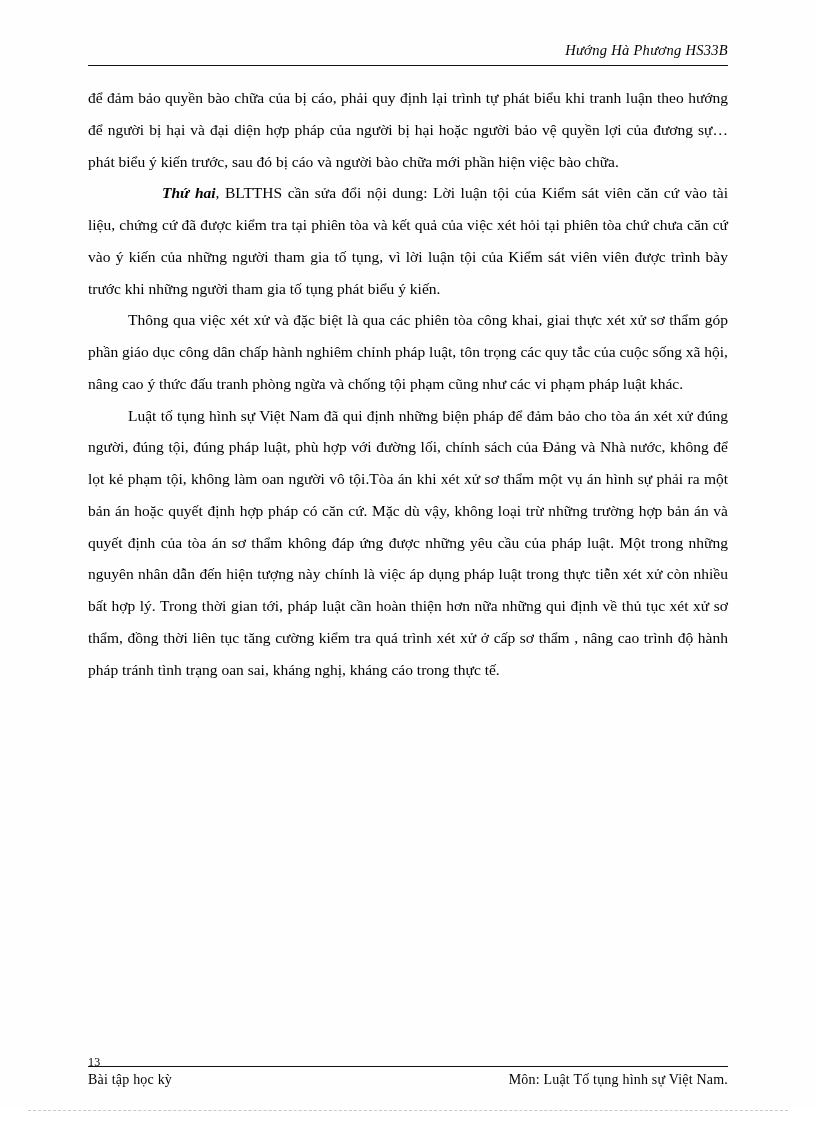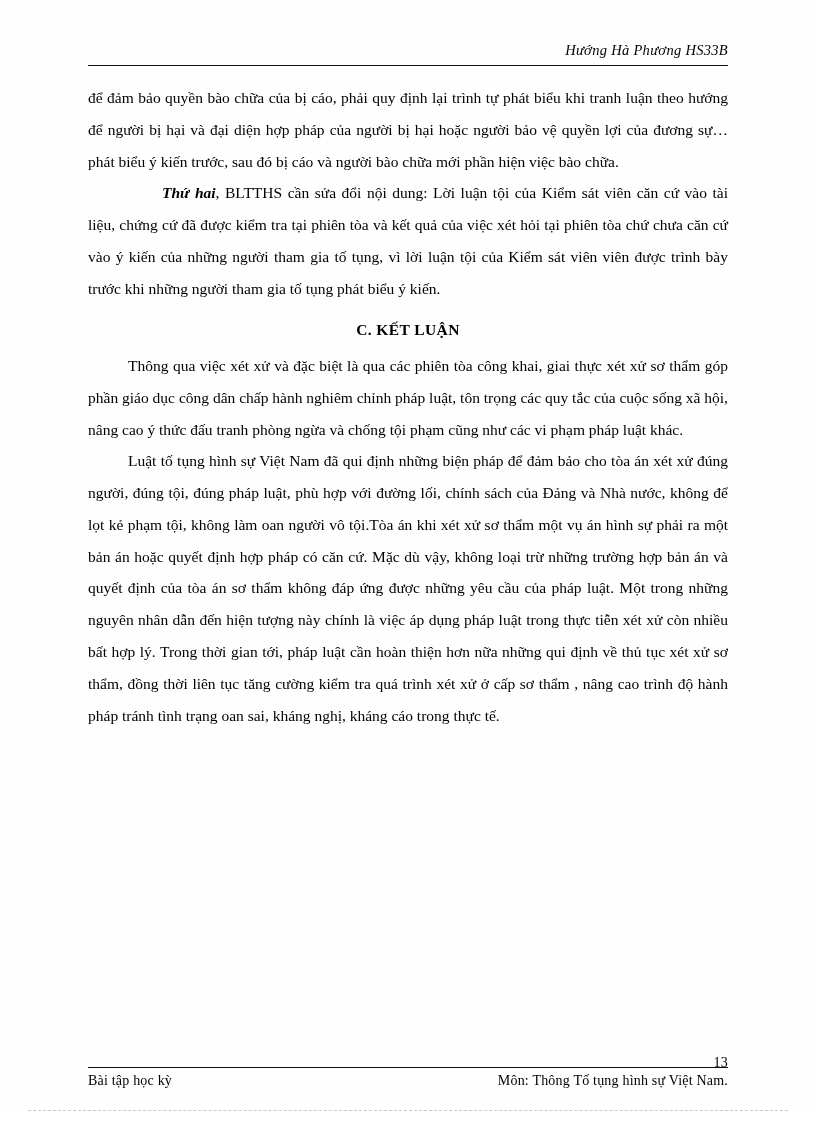--- a/index.html
+++ b/index.html
@@ -75,22 +75,22 @@
     position: absolute;
     left: 88px;
     top: 1055px;
     width: 640px;
   }
   .rule-bottom {
     border-top: 1.6px solid #111;
     width: 640px;
   }
   .page-number {
-    text-align: right;
-    font-size: 14px;
+    text-align: left;
+    font-size: 12px;
     margin-bottom: -4px;
     letter-spacing: 0.3px;
   }
   .footer-row {
     display: flex;
     justify-content: space-between;
     align-items: baseline;
     font-size: 14px;
     padding-top: 5px;
     letter-spacing: 0.2px;
@@ -118,33 +118,32 @@
 
     <div class="header-line">Hướng Hà Phương HS33B</div>
     <div class="rule-top"></div>
 
     <div class="body-text">
 
       <p class="para no-indent">để đảm bảo quyền bào chữa của bị cáo, phải quy định lại trình tự phát biểu khi tranh luận theo hướng để người bị hại và đại diện hợp pháp của người bị hại hoặc người bảo vệ quyền lợi của đương sự…phát biểu ý kiến trước, sau đó bị cáo và người bào chữa mới phần hiện việc bào chữa.</p>
 
       <p class="para"><span class="bold-italic">Thứ hai</span><span>, BLTTHS cần sửa đổi nội dung: Lời luận tội của Kiểm sát viên căn cứ vào tài liệu, chứng cứ đã được kiểm tra tại phiên tòa và kết quả của việc xét hỏi tại phiên tòa chứ chưa căn cứ vào ý kiến của những người tham gia tố tụng, vì lời luận tội của Kiểm sát viên viên được trình bày trước khi những người tham gia tố tụng phát biểu ý kiến.</span></p>
 
-      <p class="center-heading">C. KẾT LUẬN</p>
 
       <p class="para">Thông qua việc xét xử và đặc biệt là qua các phiên tòa công khai, giai thực xét xử sơ thẩm góp phần giáo dục công dân chấp hành nghiêm chỉnh pháp luật, tôn trọng các quy tắc của cuộc sống xã hội, nâng cao ý thức đấu tranh phòng ngừa và chống tội phạm cũng như các vi phạm pháp luật khác.</p>
 
       <p class="para">Luật tố tụng hình sự Việt Nam đã qui định những biện pháp để đảm bảo cho tòa án xét xử đúng người, đúng tội, đúng pháp luật, phù hợp với đường lối, chính sách của Đảng và Nhà nước, không để lọt kẻ phạm tội, không làm oan người vô tội.Tòa án khi xét xử sơ thẩm một vụ án hình sự phải ra một bản án hoặc quyết định hợp pháp có căn cứ. Mặc dù vậy, không loại trừ những trường hợp bản án và quyết định của tòa án sơ thẩm không đáp ứng được những yêu cầu của pháp luật. Một trong những nguyên nhân dẫn đến hiện tượng này chính là việc áp dụng pháp luật trong thực tiễn xét xử còn nhiều bất hợp lý. Trong thời gian tới, pháp luật cần hoàn thiện hơn nữa những qui định về thủ tục xét xử sơ thẩm, đồng thời liên tục tăng cường kiểm tra quá trình xét xử ở cấp sơ thẩm , nâng cao trình độ hành pháp tránh tình trạng oan sai, kháng nghị, kháng cáo trong thực tế.</p>
 
     </div>
   </div>
 
   <div class="footer-frame">
     <div class="page-number">13</div>
     <div class="rule-bottom"></div>
     <div class="footer-row">
       <div class="footer-left">Bài tập học kỳ</div>
-      <div class="footer-right">Môn: Thông Tố tụng hình sự Việt Nam.</div>
+      <div class="footer-right">Môn: Luật Tố tụng hình sự Việt Nam.</div>
     </div>
   </div>
 
   <div class="dotted-bottom"></div>
 
 </div>
 
 </body></html>

